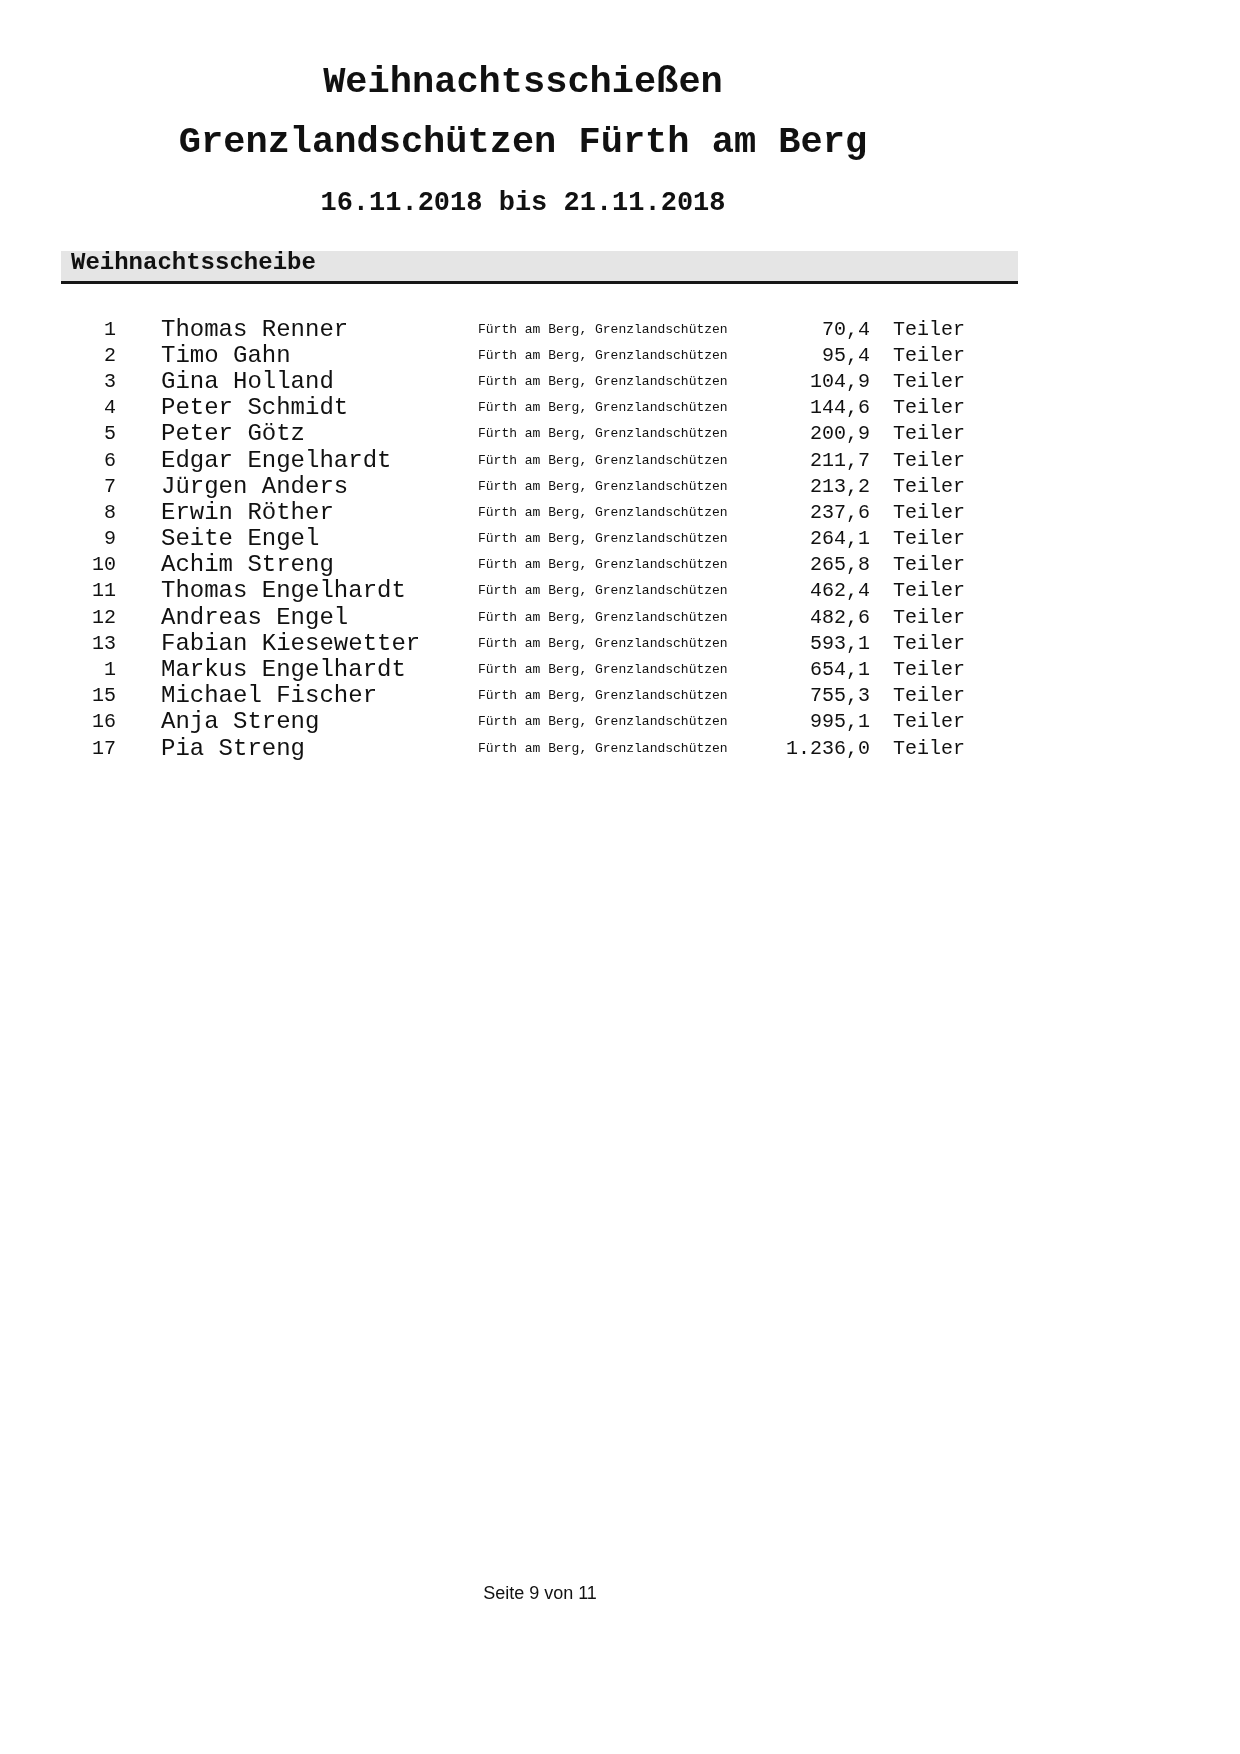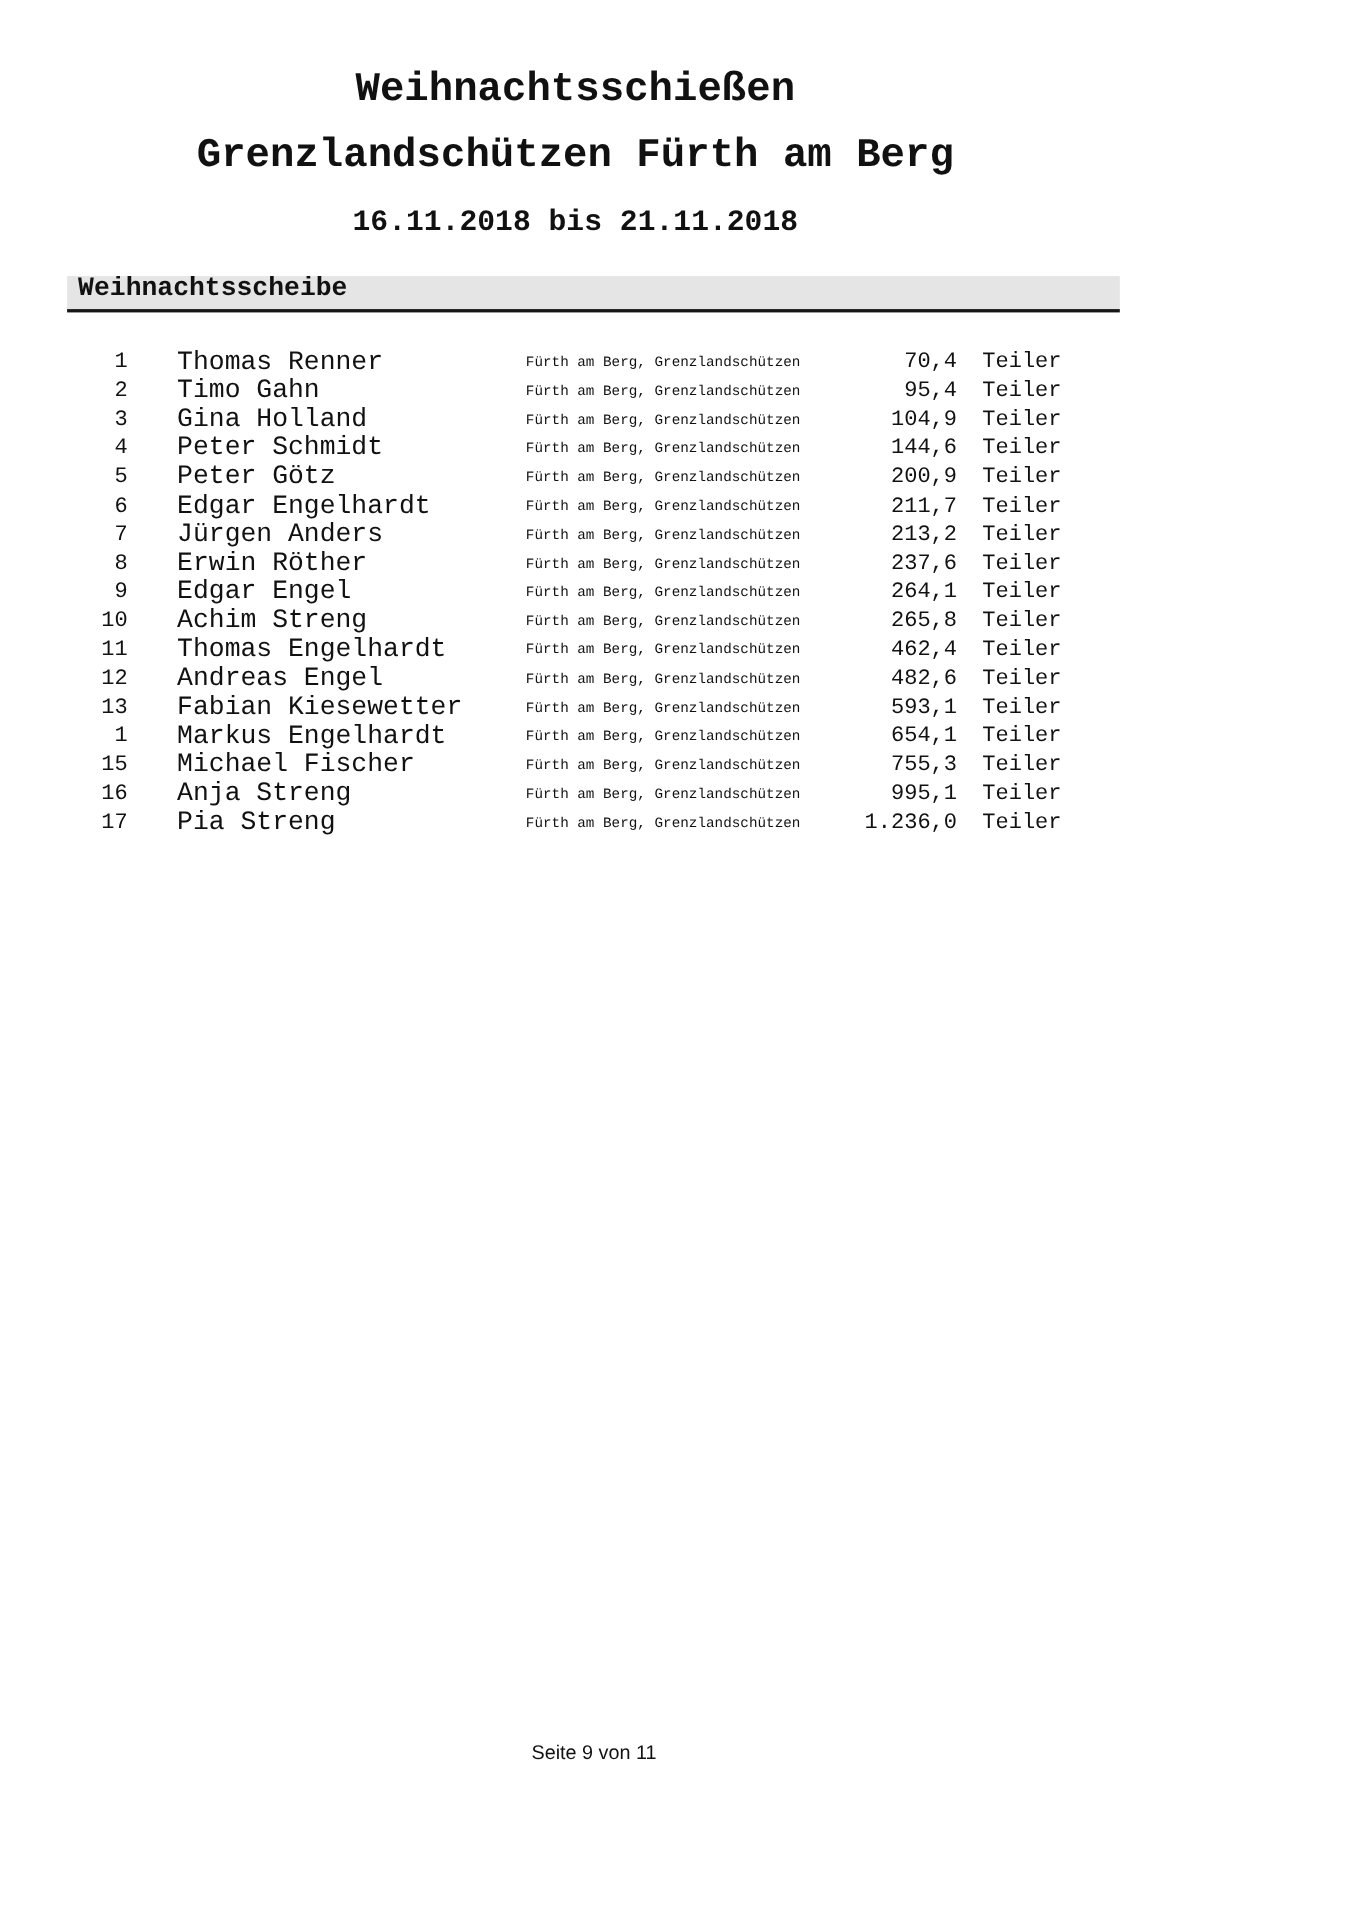--- a/index.html
+++ b/index.html
@@ -175,21 +175,21 @@
   <div class="result-row">
     <div class="cell-rank">8</div>
     <div class="cell-name">Erwin Röther</div>
     <div class="cell-club">Fürth am Berg, Grenzlandschützen</div>
     <div class="cell-score">237,6</div>
     <div class="cell-unit">Teiler</div>
   </div>
 
   <div class="result-row">
     <div class="cell-rank">9</div>
-    <div class="cell-name">Edgar Engel</div>
+    <div class="cell-name">Seite Engel</div>
     <div class="cell-club">Fürth am Berg, Grenzlandschützen</div>
     <div class="cell-score">264,1</div>
     <div class="cell-unit">Teiler</div>
   </div>
 
   <div class="result-row">
     <div class="cell-rank">10</div>
     <div class="cell-name">Achim Streng</div>
     <div class="cell-club">Fürth am Berg, Grenzlandschützen</div>
     <div class="cell-score">265,8</div>

